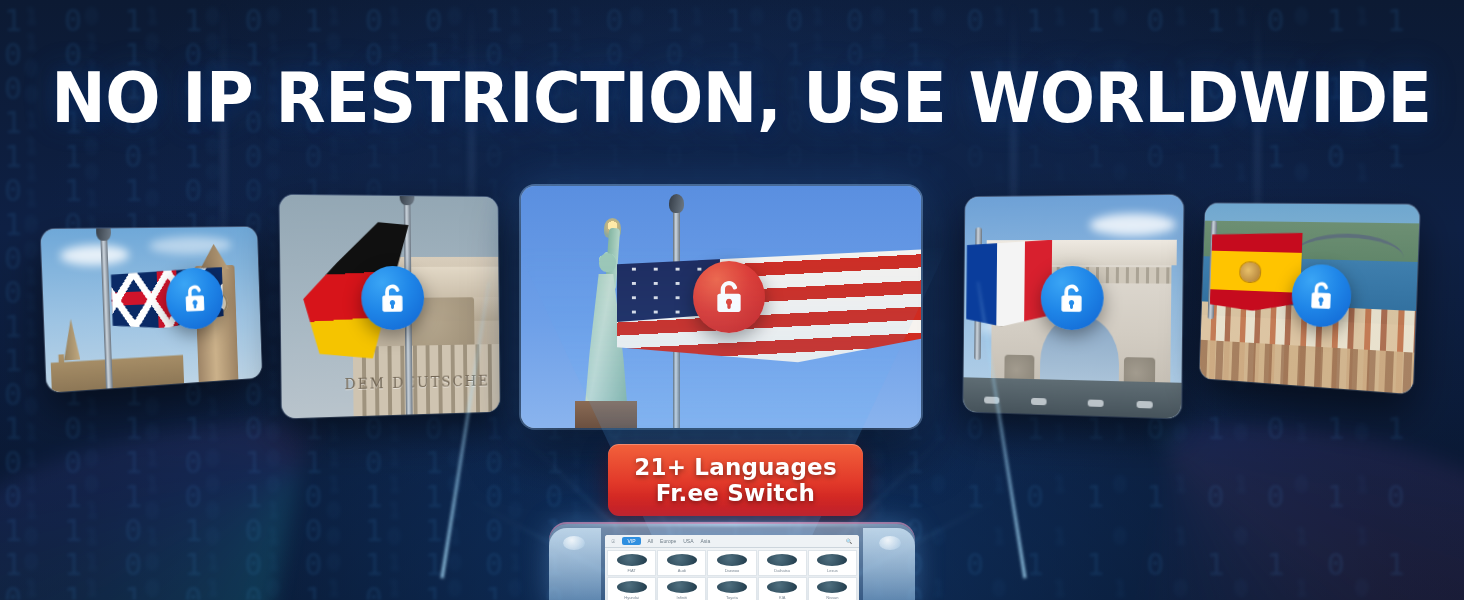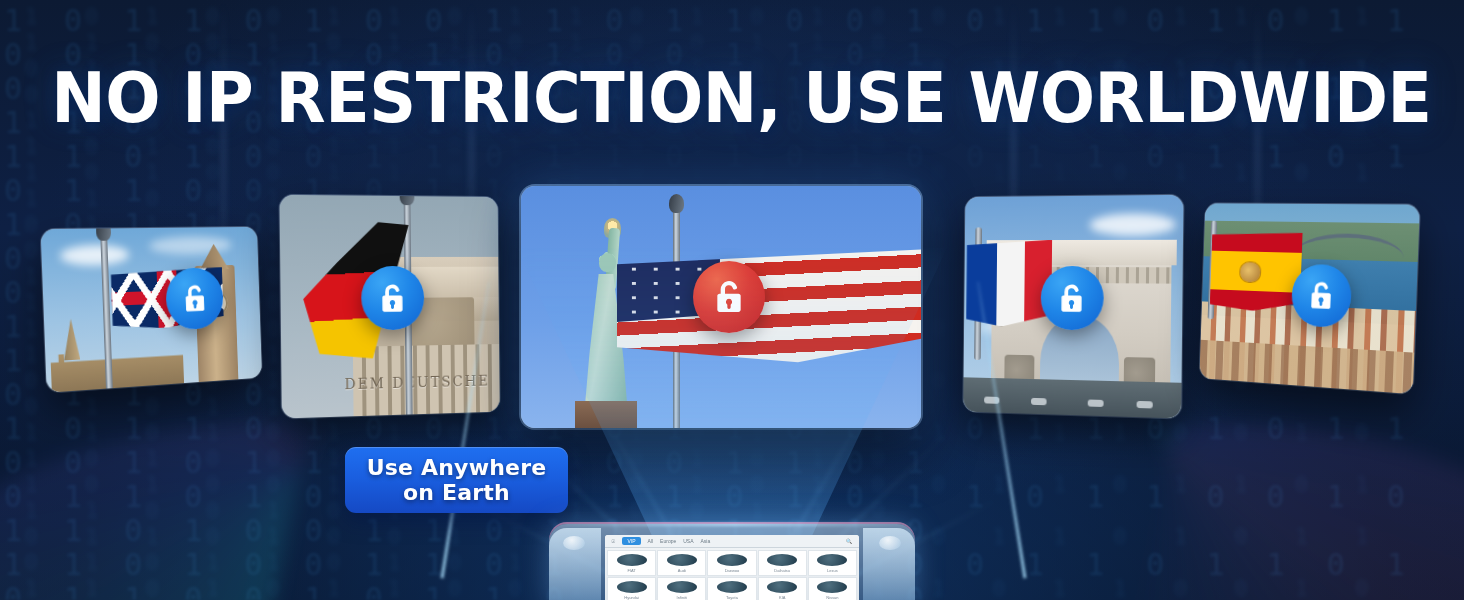--- a/index.html
+++ b/index.html
@@ -525,22 +525,22 @@
       <svg viewBox="0 0 24 24" width="34" height="34" aria-hidden="true">
         <path fill="#ffffff" d="M7 10V7.5a5 5 0 0 1 9.6-2 1.3 1.3 0 1 1-2.4.9A2.4 2.4 0 0 0 9.6 7.5V10h8.1c.7 0 1.3.6 1.3 1.3v8.4c0 .7-.6 1.3-1.3 1.3H6.3c-.7 0-1.3-.6-1.3-1.3v-8.4C5 10.6 5.6 10 6.3 10H7zm5 3.1a1.9 1.9 0 0 0-1 3.5v1.6a1 1 0 0 0 2 0v-1.6a1.9 1.9 0 0 0-1-3.5z"></path>
       </svg>
     </div>
   </div>
 
   <div class="projection"></div>
   <div class="proj-edge" style="left:464px; transform:rotate(9deg);"></div>
   <div class="proj-edge" style="left:1000px; transform:rotate(-9deg);"></div>
 
-  <div class="badge blue" id="badge-left">Use Anywhere
-on Earth</div>
+  <div class="badge red" id="badge-center">21+ Languages
+Fr.ee Switch</div>
 
   <div class="device-glowline"></div>
   <div class="device">
     <div class="dev-side l">
         <div class="dev-knob" style="left:14px;"></div>
       </div>
     <div class="dev-side r">
         <div class="dev-knob" style="right:14px;"></div>
       </div>
 

